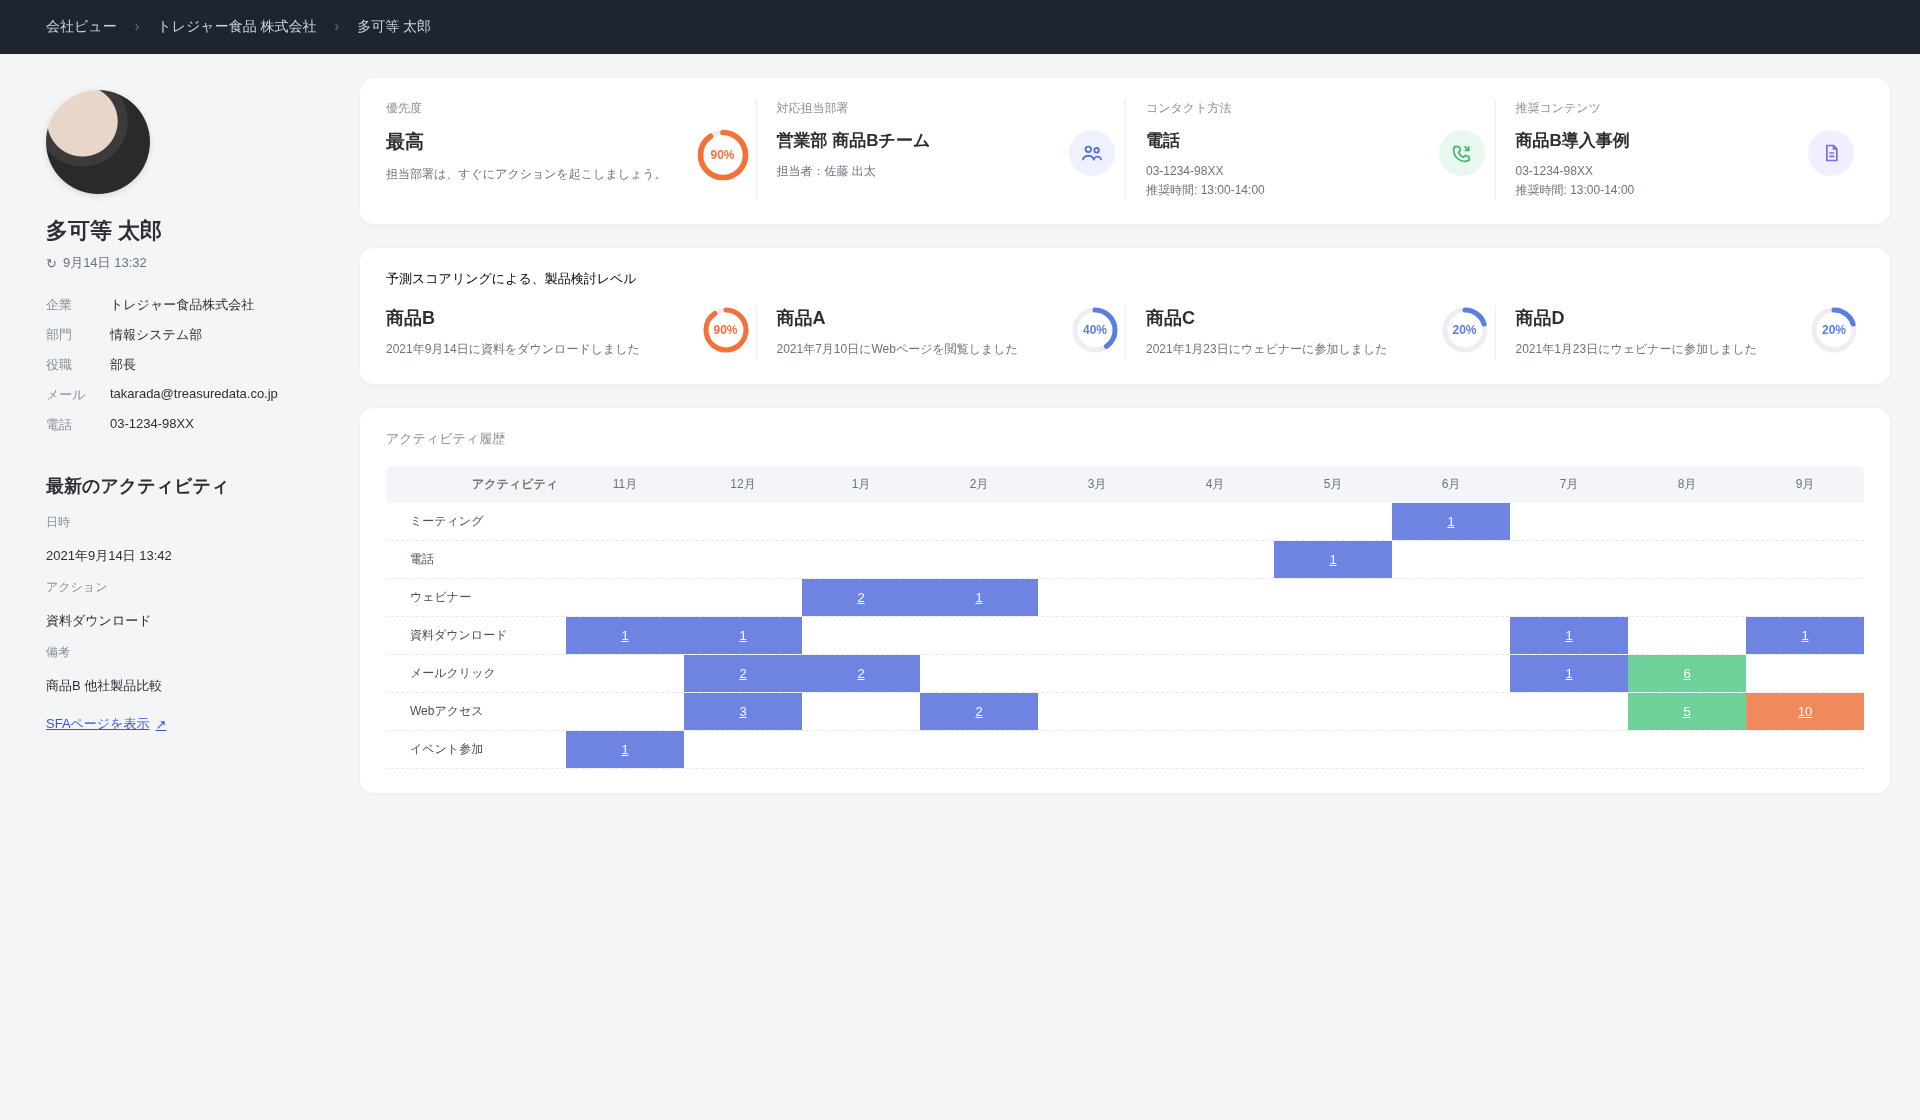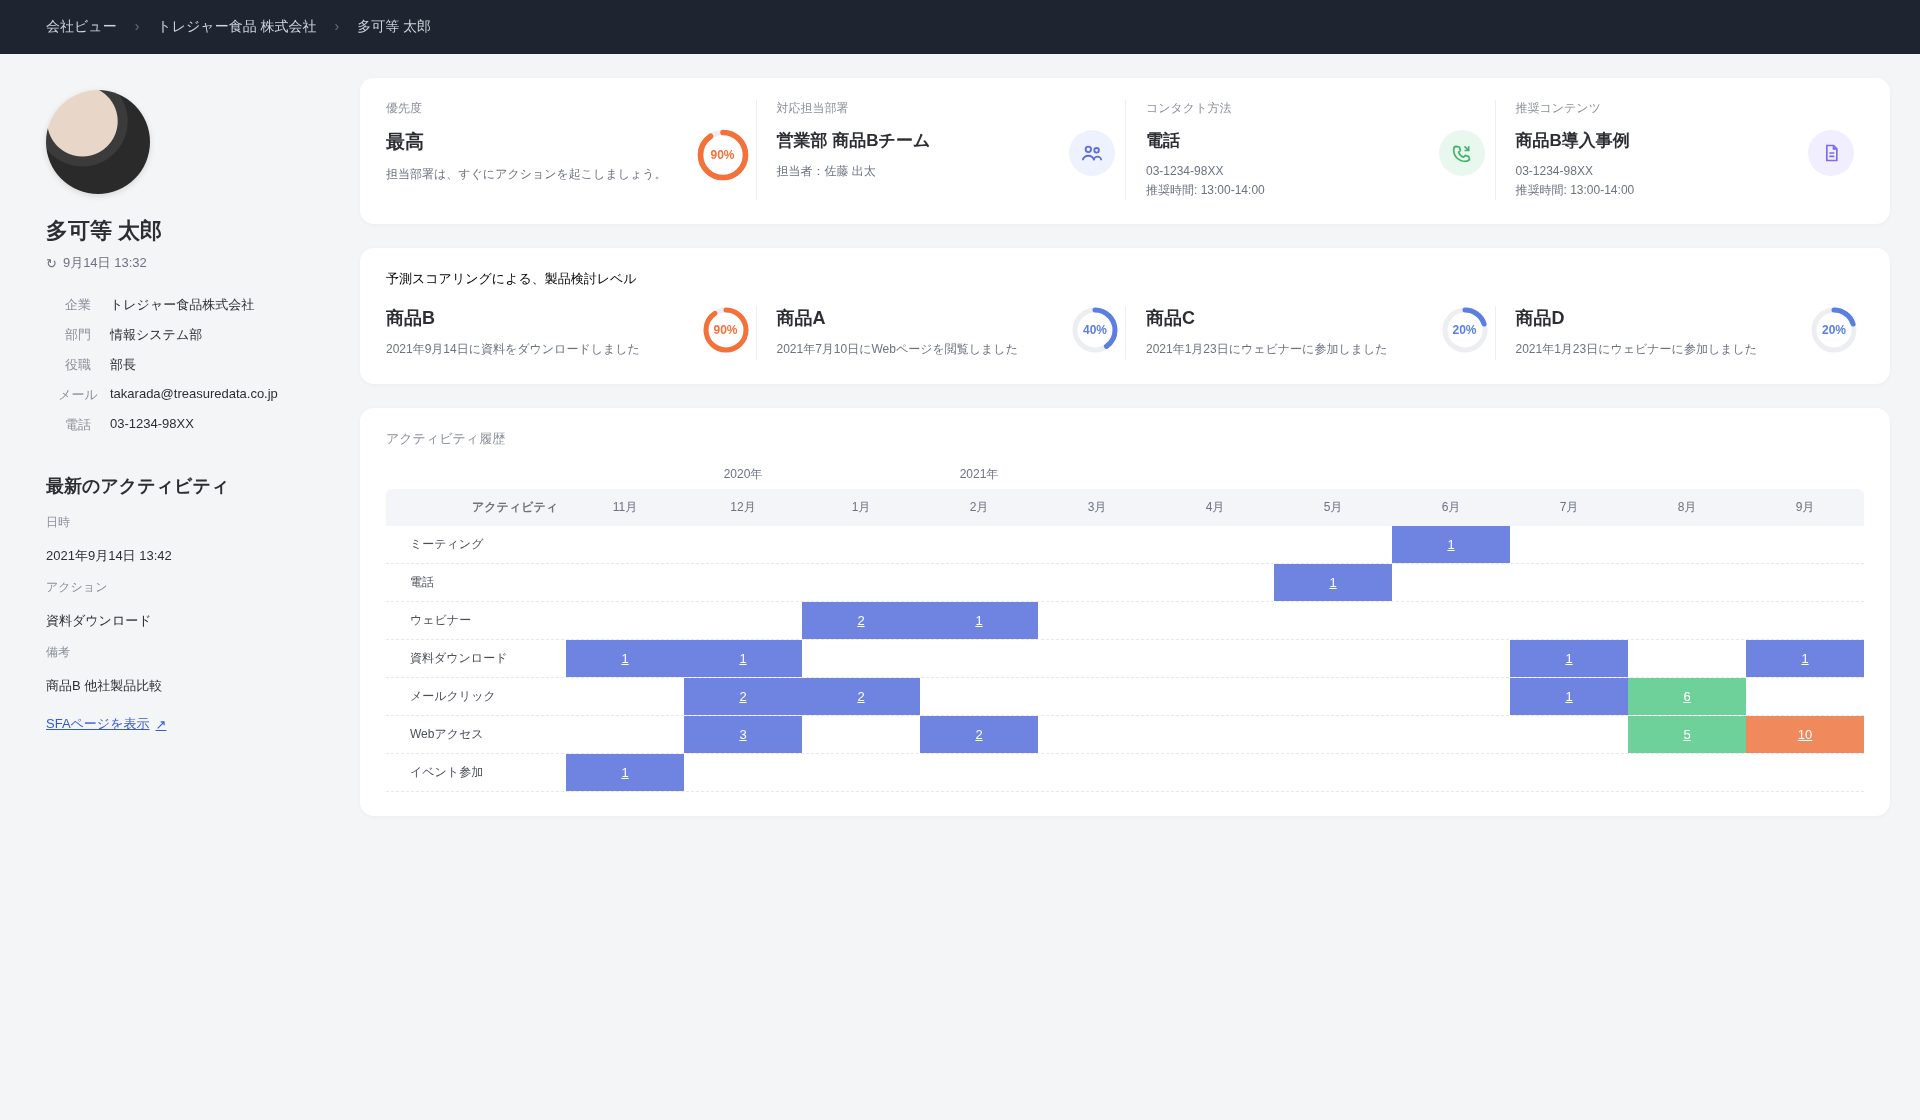--- a/index.html
+++ b/index.html
@@ -6,21 +6,21 @@
 body { font-family: -apple-system, "Hiragino Sans", "Meiryo", sans-serif; background: #f4f5f7; color: #2c2e33; font-size: 13px; }
 .topbar { background: #1f2530; color: #cfd3db; height: 54px; display: flex; align-items: center; padding: 0 46px; font-size: 14px; }
 .topbar .crumb { display: flex; align-items: flex-start; gap: 18px; }
 .topbar .chev { color: #6b7280; }
 .layout { display: flex; }
 .sidebar { width: 360px; padding: 36px 46px; }
 .avatar { width: 104px; height: 104px; border-radius: 50%; background: radial-gradient(circle at 35% 30%, #e8d7c8 0 35%, #3b3b3b 36% 45%, #2a2a2a 46% 100%); margin-bottom: 22px; box-shadow: 0 2px 6px rgba(0,0,0,.12); }
 .pname { font-size: 22px; font-weight: 700; margin-bottom: 8px; }
 .stamp { color: #6b7280; font-size: 13px; display: flex; align-items: center; gap: 6px; margin-bottom: 24px; }
 .meta-row { display: flex; margin-bottom: 12px; font-size: 13px; }
-.meta-row .k { width: 64px; color: #8a8f99; text-align: center; }
+.meta-row .k { width: 64px; color: #8a8f99; }
 .meta-row .v { color: #2c2e33; }
 .sec-title { font-weight: 700; font-size: 18px; margin: 40px 0 16px; font-family: Liberation Serif, serif; }
 .act-k { color: #8a8f99; font-size: 12px; margin-bottom: 4px; }
 .act-v { font-size: 13px; margin-bottom: 14px; margin-top: 16px; }
 .sfa-link { color: #3457d5; text-decoration: underline; font-size: 13px; display: inline-flex; align-items: center; gap: 6px; cursor: pointer; margin-top: 6px; }
 .main { flex: 1; padding: 24px 30px 30px 0; display: flex; flex-direction: column; gap: 24px; }
 .card { background: #fff; border-radius: 14px; box-shadow: 0 1px 4px rgba(20,24,40,.04); padding: 22px 26px 24px; }
 .grid4 { display: grid; grid-template-columns: repeat(4,1fr); }
 .cell { padding: 0 20px; border-left: 1px solid #eceef2; position: relative; }
 .cell:first-child { border-left: none; padding-left: 0; }
@@ -194,34 +194,20 @@
   <div class="ring-lg"><svg class="donut" width="100%" height="100%" viewBox="0 0 48 48">
     <circle cx="24" cy="24" r="20" stroke="#eceef2" stroke-width="5" fill="none"></circle>
     <circle cx="24" cy="24" r="20" stroke="#5b7fe0" stroke-width="5" fill="none" stroke-dasharray="125.66370614359172" stroke-dashoffset="100.53096491487338" stroke-linecap="round"></circle>
   </svg><div class="donut-txt" style="color:#5b7fe0">20%</div></div>
           </div>
         </div>
     </div>
 
     <div class="card">
       <div class="hist-title">アクティビティ履歴</div>
-      <div class="hist-years">
-        <div></div>
-          <div></div>
-        <div>2020年</div>
-        <div></div>
-        <div>2021年</div>
-        <div></div>
-          <div></div>
-          <div></div>
-          <div></div>
-          <div></div>
-          <div></div>
-          <div></div>
-      </div>
       <div class="hist-head" id="hist-head">
           <div>アクティビティ</div>
           <div>11月</div>
           <div>12月</div>
           <div>1月</div>
           <div>2月</div>
           <div>3月</div>
           <div>4月</div>
           <div>5月</div>
           <div>6月</div>

